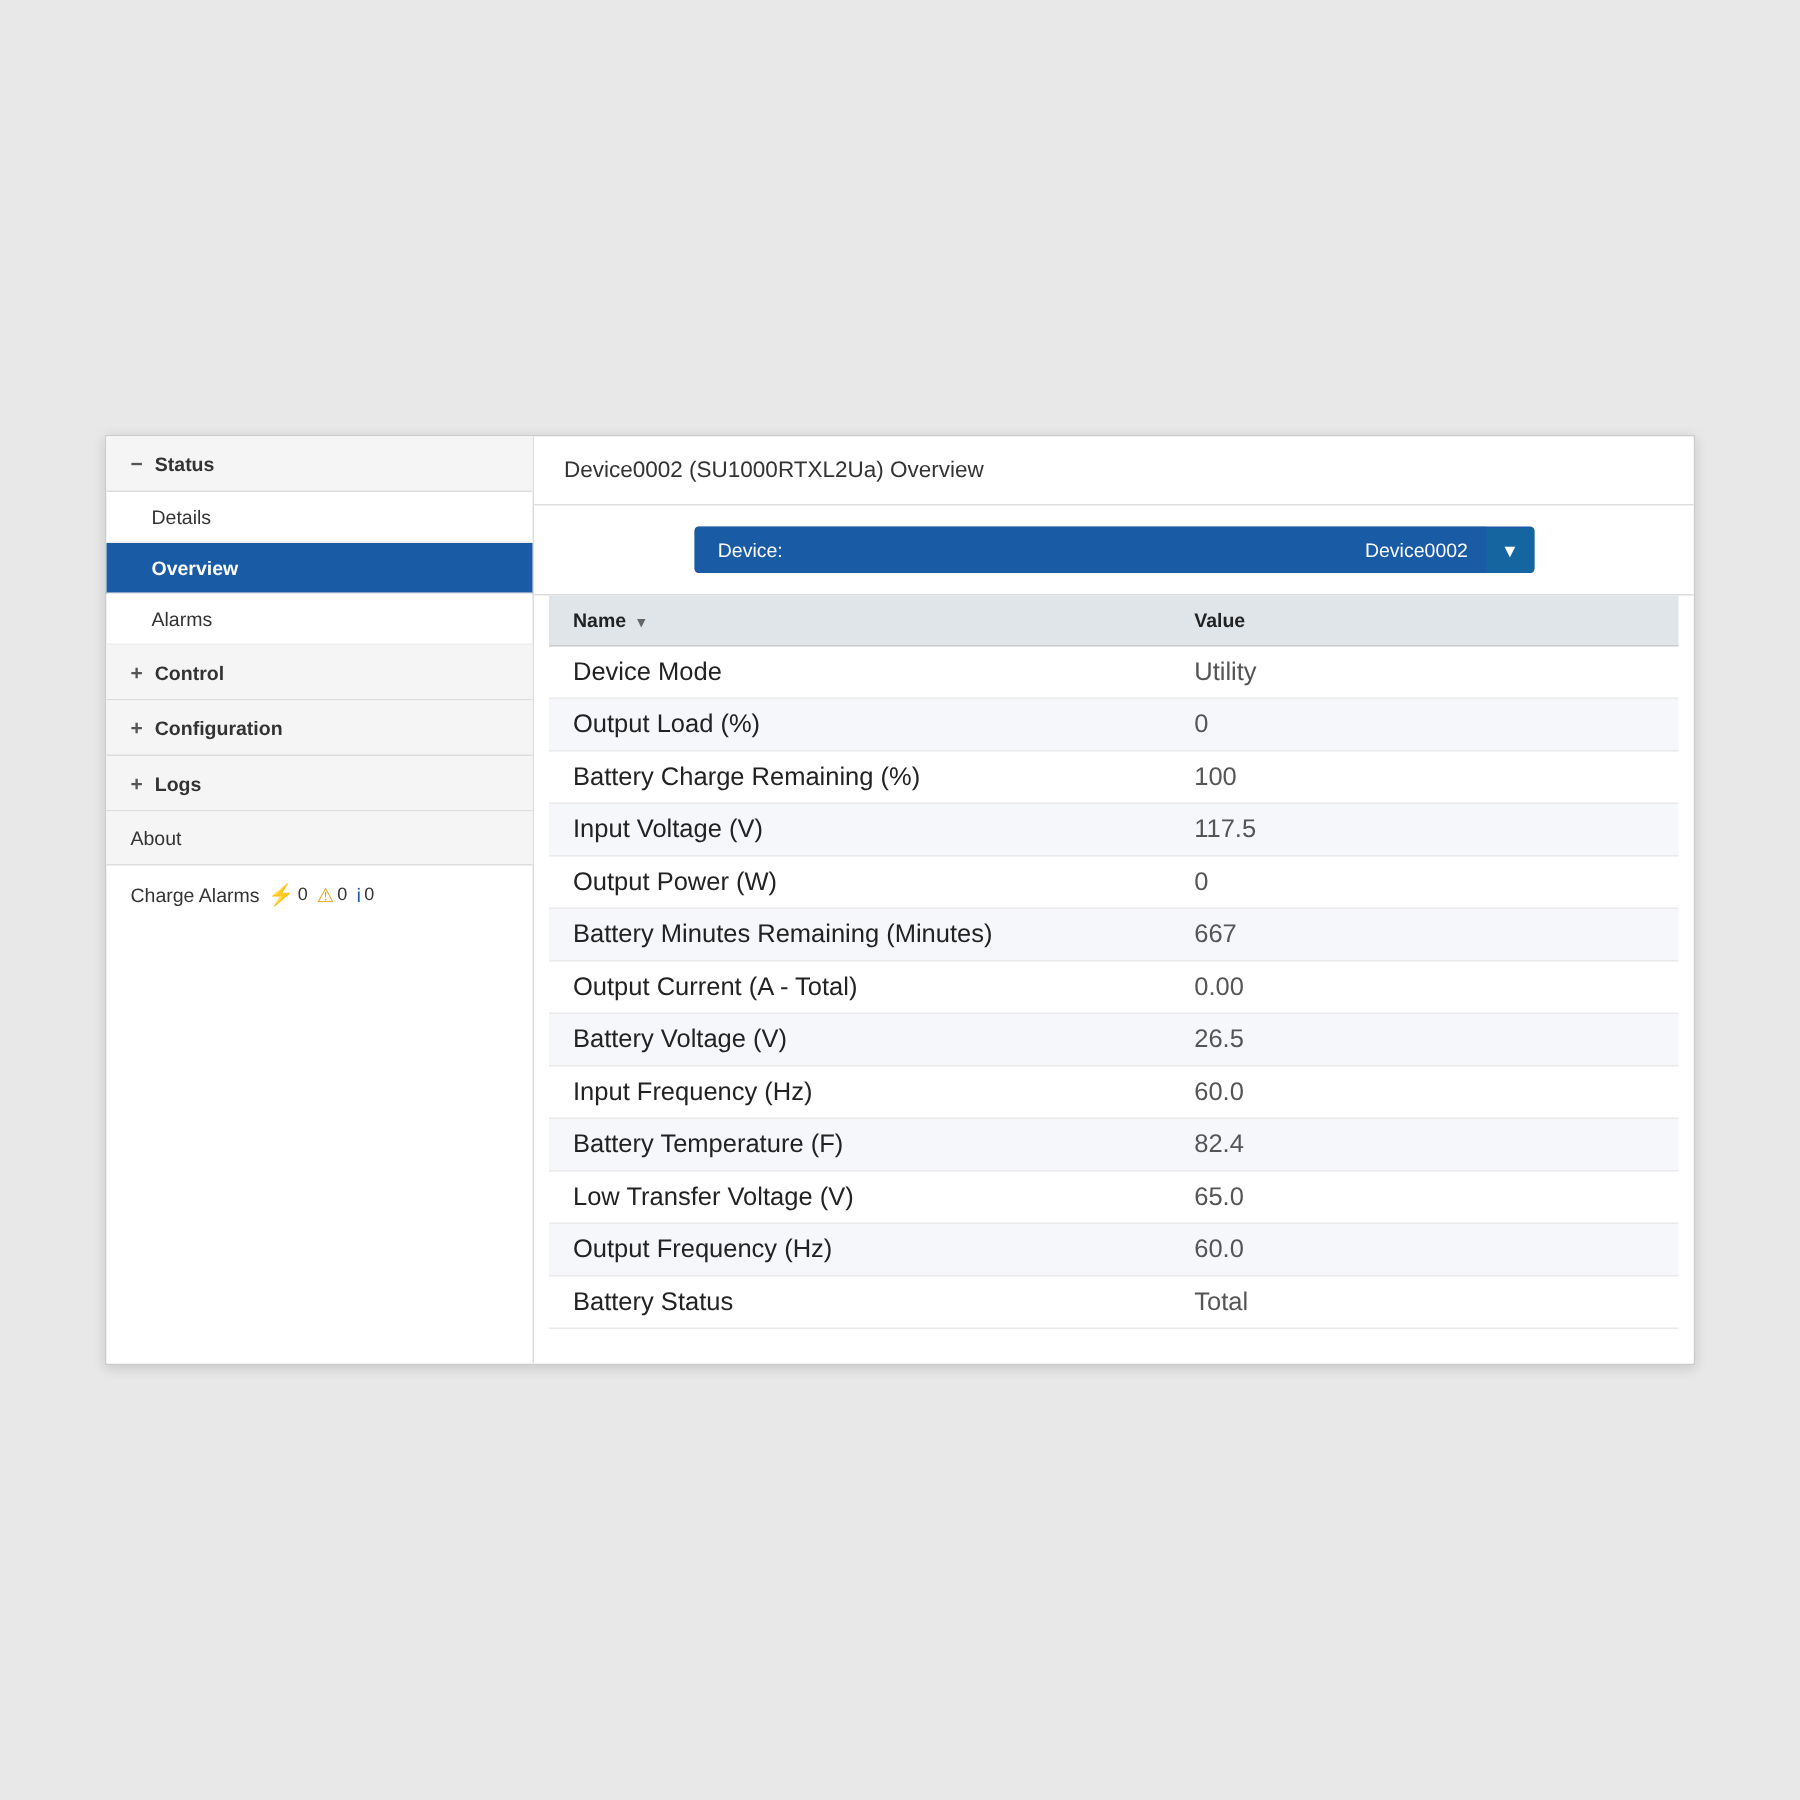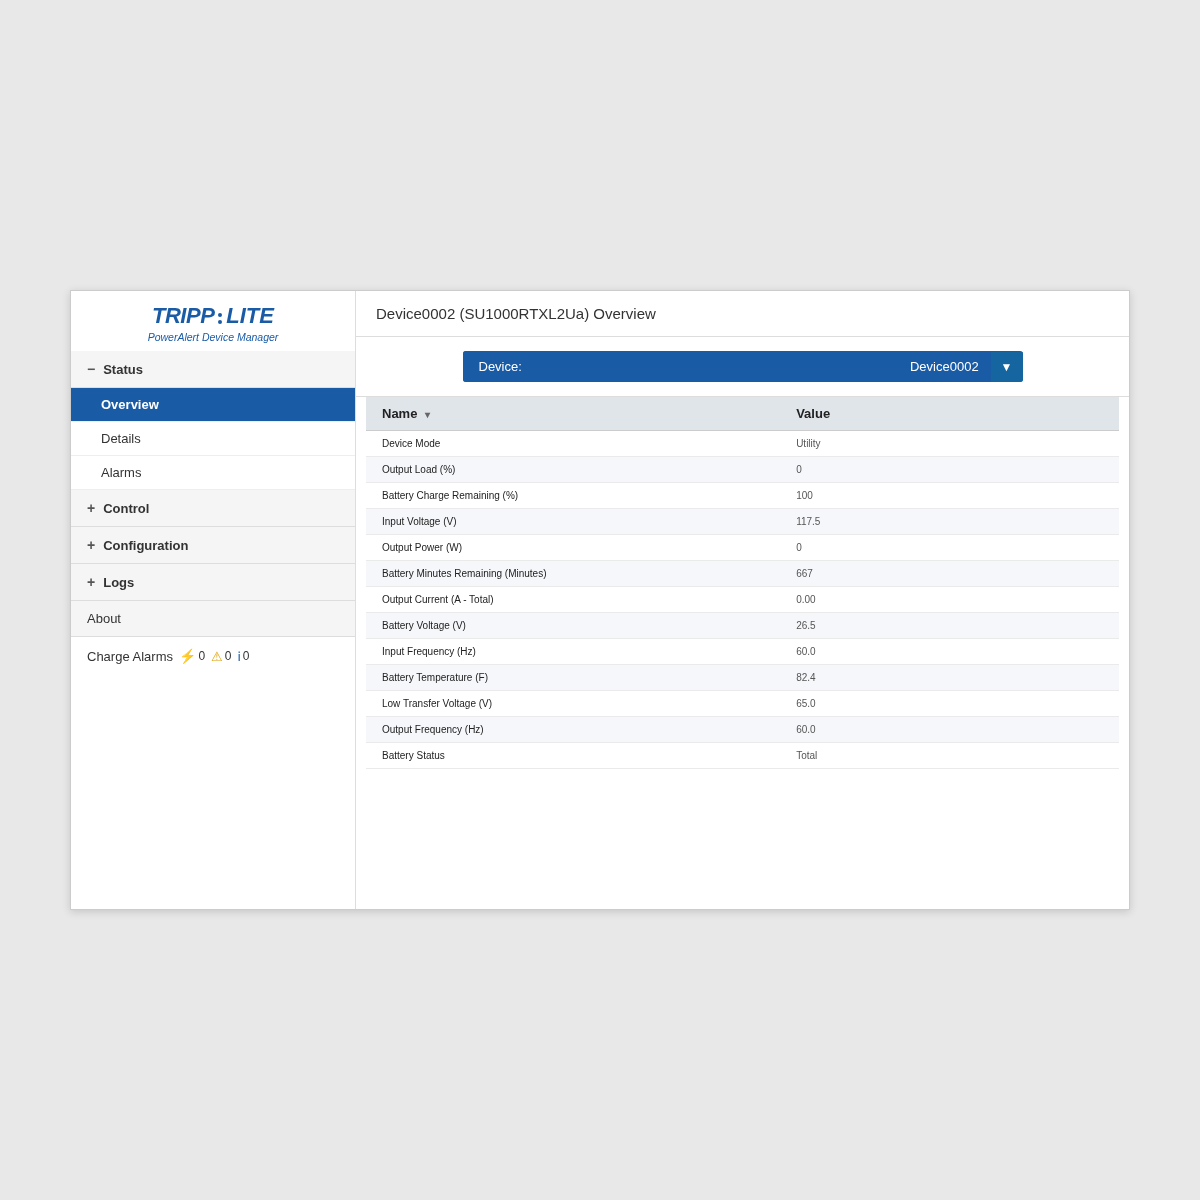--- a/index.html
+++ b/index.html
@@ -205,21 +205,21 @@
     .data-table tbody tr:nth-child(odd) {
       background: #fff;
     }
 
     .data-table tbody tr:nth-child(even) {
       background: #f5f7fa;
     }
 
     .data-table tbody td {
       padding: 7px 16px;
-      font-size: 10px;
+      font-size: 17px;
       color: #555;
       border-bottom: 1px solid #eaeaea;
     }
 
     .data-table tbody td.name-cell {
       color: #222;
       font-weight: 500;
     }
 
     .tripp-lite-logo {
@@ -268,45 +268,34 @@
       padding: 0 10px 10px;
     }
   </style>
 </head>
 <body>
 
 <div class="app-container">
 
   <div class="sidebar">
 
-    <div class="tripp-lite-logo">
-      <div class="logo-brand">
-        <span class="logo-tripp">TRIPP</span>
-        <span style="display:flex;flex-direction:column;align-items:center;margin:0 4px;gap:3px;padding-top:4px;">
-          <span class="logo-dot-sm"></span>
-          <span class="logo-dot-sm"></span>
-        </span>
-        <span class="logo-lite">LITE</span>
-      </div>
-      <div class="logo-tagline">PowerAlert Device Manager</div>
-    </div>
 
     <div class="sidebar-nav">
 
       <div class="nav-section-header">
         <span class="icon">−</span>
         <span>Status</span>
       </div>
 
+      <div class="nav-item">
+        <span>Details</span>
+      </div>
+
       <div class="nav-item active">
         <span>Overview</span>
-      </div>
-
-      <div class="nav-item">
-        <span>Details</span>
       </div>
 
       <div class="nav-item">
         <span>Alarms</span>
       </div>
 
       <div class="nav-section-header">
         <span class="icon">+</span>
         <span>Control</span>
       </div>

